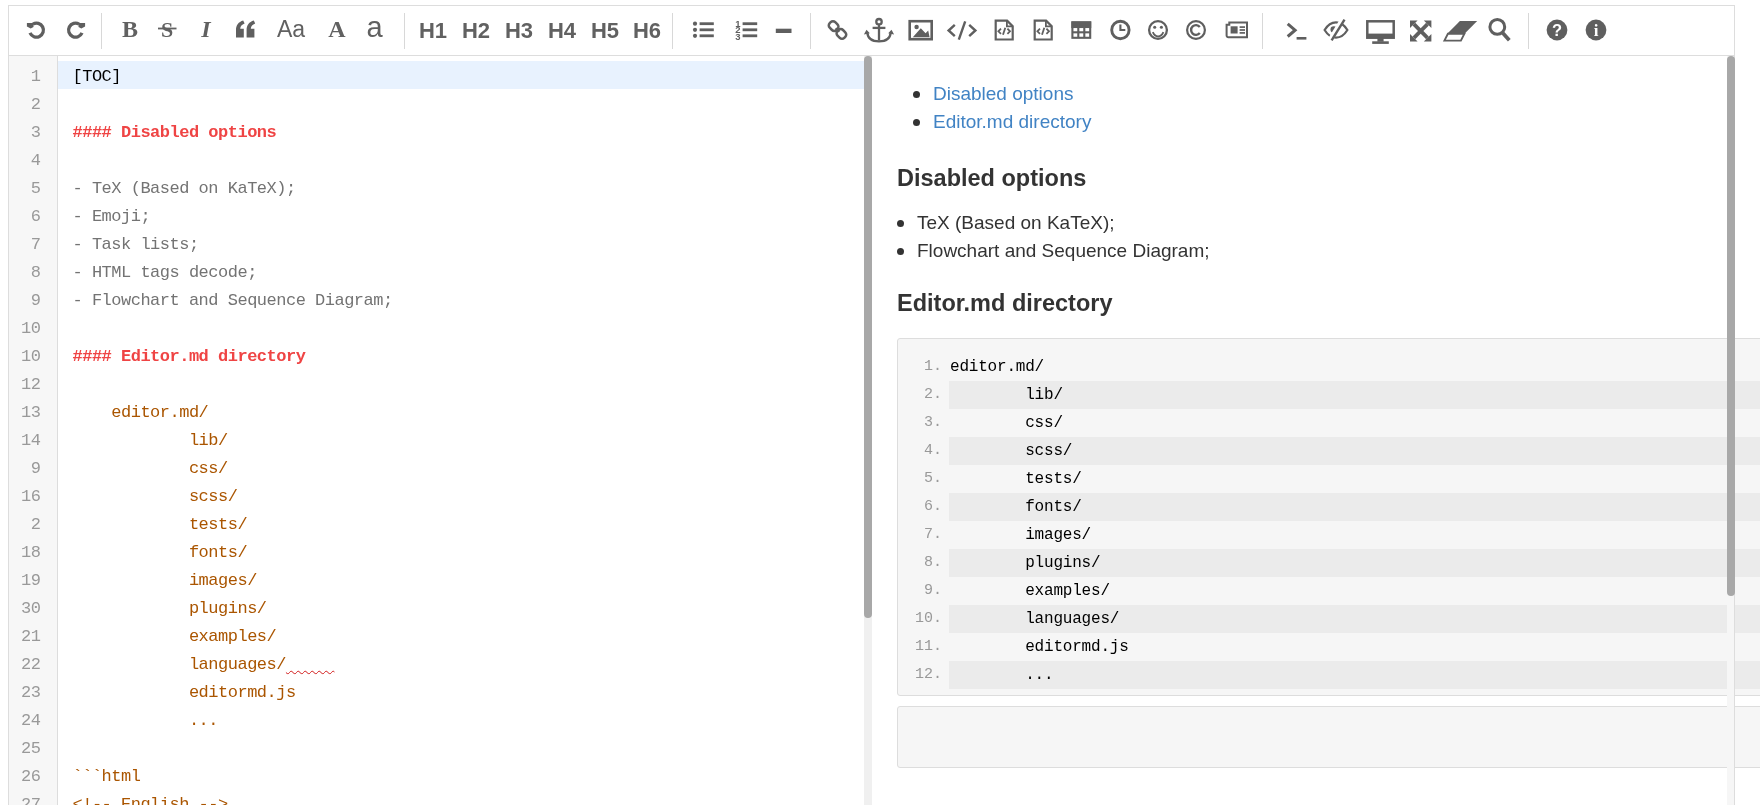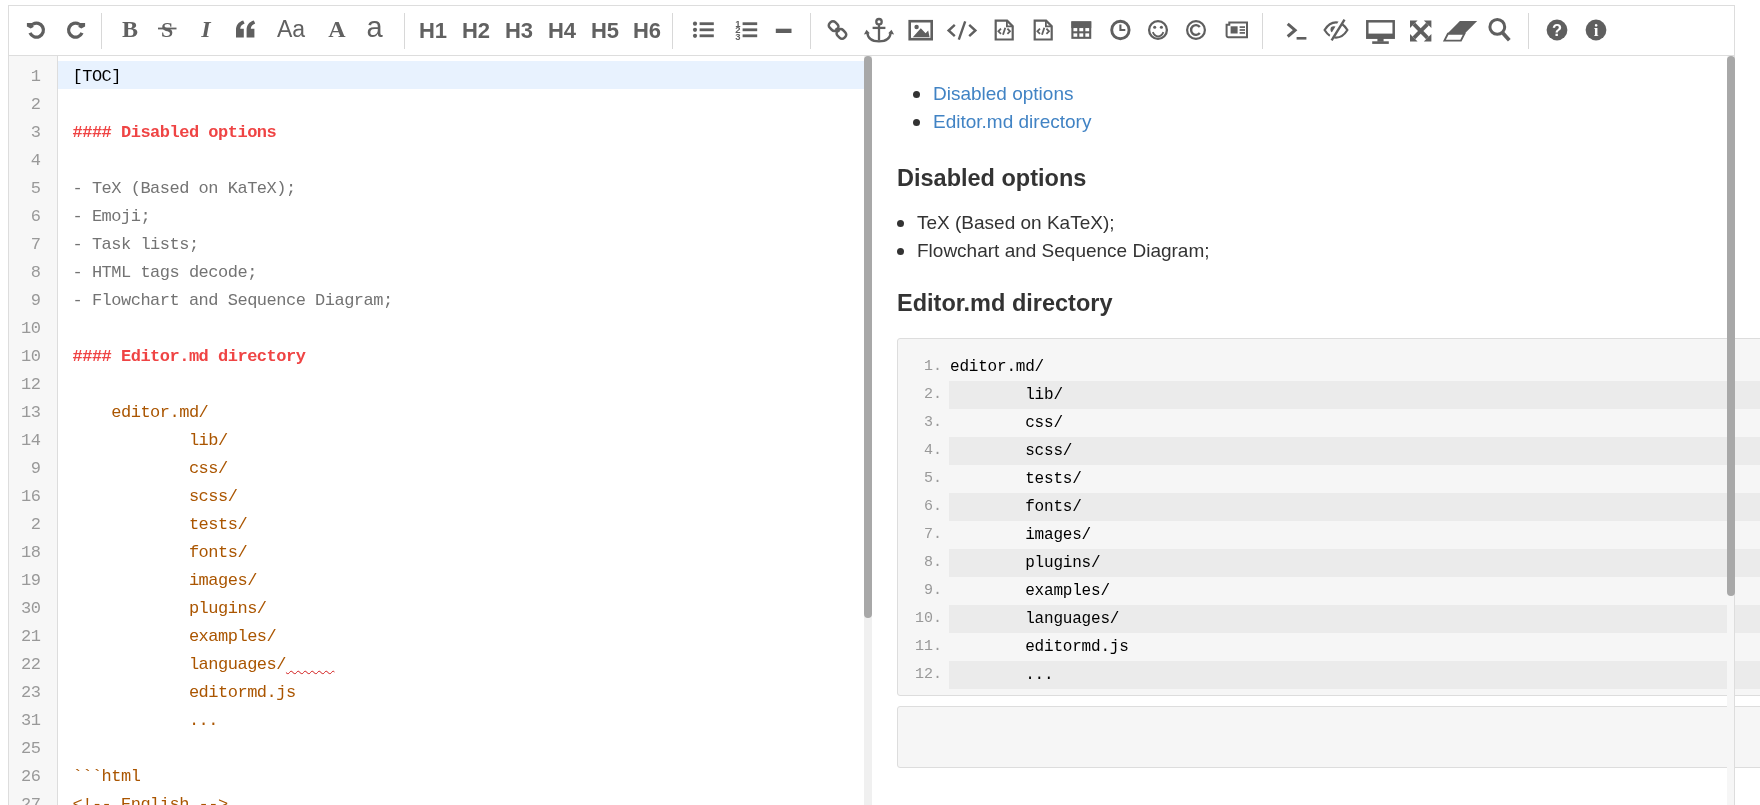--- a/index.html
+++ b/index.html
@@ -264,21 +264,21 @@
     <div>14</div>
     <div>9</div>
     <div>16</div>
     <div>2</div>
     <div>18</div>
     <div>19</div>
     <div>30</div>
     <div>21</div>
     <div>22</div>
     <div>23</div>
-    <div>31</div>
+    <div>24</div>
     <div>25</div>
     <div>26</div>
     <div>27</div>
 </div>
 <div id="activeline"></div>
 <div id="code"><div>[TOC]</div><div></div><div class="cmh">#### Disabled options</div><div></div><div class="cmv">- TeX (Based on KaTeX);</div><div class="cmv">- Emoji;</div><div class="cmv">- Task lists;</div><div class="cmv">- HTML tags decode;</div><div class="cmv">- Flowchart and Sequence Diagram;</div><div></div><div class="cmh">#### Editor.md directory</div><div></div><div class="cmc">    editor.md/</div><div class="cmc">            lib/</div><div class="cmc">            css/</div><div class="cmc">            scss/</div><div class="cmc">            tests/</div><div class="cmc">            fonts/</div><div class="cmc">            images/</div><div class="cmc">            plugins/</div><div class="cmc">            examples/</div><div class="cmc">            languages/<span class="trail">     </span></div><div class="cmc">            editormd.js</div><div class="cmc">            ...</div><div></div><div class="cmc">```html</div><div class="cmc">&lt;!-- English --&gt;</div></div>
 <div class="sbtrack" style="left:864px; top:56px; height:749px;"></div>
 <div class="sbthumb" style="left:864px; top:56px; height:562px;"></div>
 <div id="preview">
 <ul id="toc">

